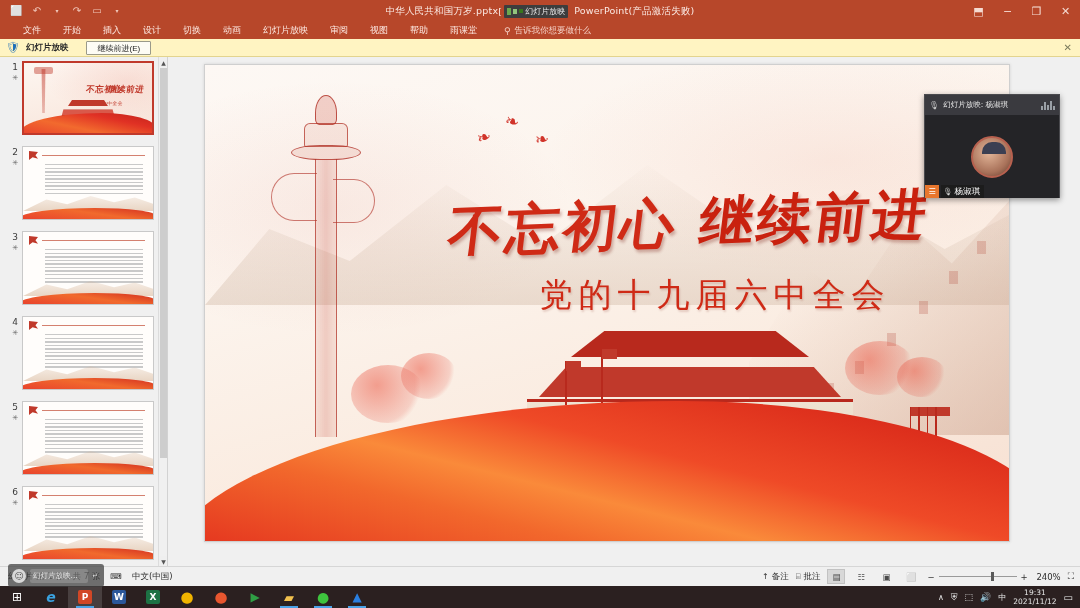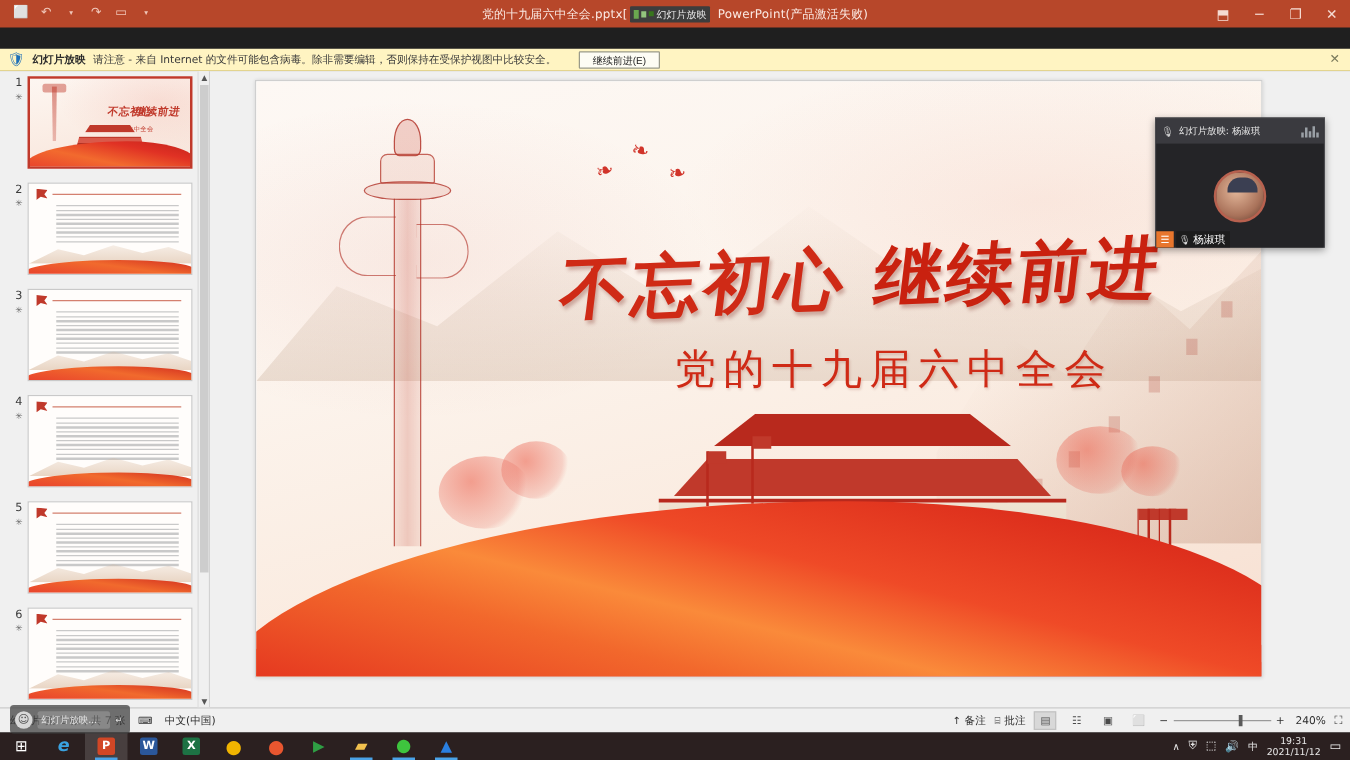--- a/index.html
+++ b/index.html
@@ -450,43 +450,59 @@
   <div class="titlebar">
     <div class="qat">
       <div class="qat-btn">⬜</div>
       <div class="qat-btn">↶</div>
       <div class="qat-btn" style="font-size:6px">▾</div>
       <div class="qat-btn">↷</div>
       <div class="qat-btn">▭</div>
       <div class="qat-btn" style="font-size:6px">▾</div>
     </div>
     <div class="title-center">
-      <span class="title-text">党的十九届六中全会.pptx</span>
+      <span class="title-text">中华人民共和国万岁.pptx</span>
       <span class="title-text">[</span>
       <span class="title-badge">
         <span class="badge-sq" style="background:#6aa84f"></span>
         <span class="badge-sq" style="background:#93c47d;height:5px"></span>
         <span class="badge-sq" style="background:#38761d;height:4px"></span>
         <span>幻灯片放映</span>
       </span>
       <span class="title-text" style="padding-left:4px">PowerPoint(产品激活失败)</span>
     </div>
     <div class="win-ctrl">
       <div class="win-btn">⬒</div>
       <div class="win-btn">─</div>
       <div class="win-btn">❐</div>
       <div class="win-btn close">✕</div>
     </div>
   </div>
 
+  <div class="ribbon-tabs">
+    <div class="rtab">文件</div>
+    <div class="rtab">开始</div>
+    <div class="rtab">插入</div>
+    <div class="rtab">设计</div>
+    <div class="rtab">切换</div>
+    <div class="rtab">动画</div>
+    <div class="rtab">幻灯片放映</div>
+    <div class="rtab">审阅</div>
+    <div class="rtab">视图</div>
+    <div class="rtab">帮助</div>
+    <div class="rtab">雨课堂</div>
+    <div class="tellme">
+      <span style="color:#f4cfc4;font-size:9px">⚲</span>
+      <span class="tellme-txt">告诉我你想要做什么</span>
+    </div>
+  </div>
 
   <div class="protbar">
     <span style="color:#1e6fb8;font-size:11px;line-height:11px">🛡</span>
     <span class="prot-strong">幻灯片放映</span>
-    <span class="prot-msg">请注意 - 来自 Internet 的文件可能包含病毒。除非需要编辑，否则保持在受保护视图中比较安全。</span>
     <button class="prot-btn">继续前进(E)</button>
     <span class="protbar-x">✕</span>
   </div>
 
   <div class="workarea">
 
     <div class="thumbpane">
 
       <div class="thumb-row" style="margin-top:1px">
         <div class="thumb-num">

